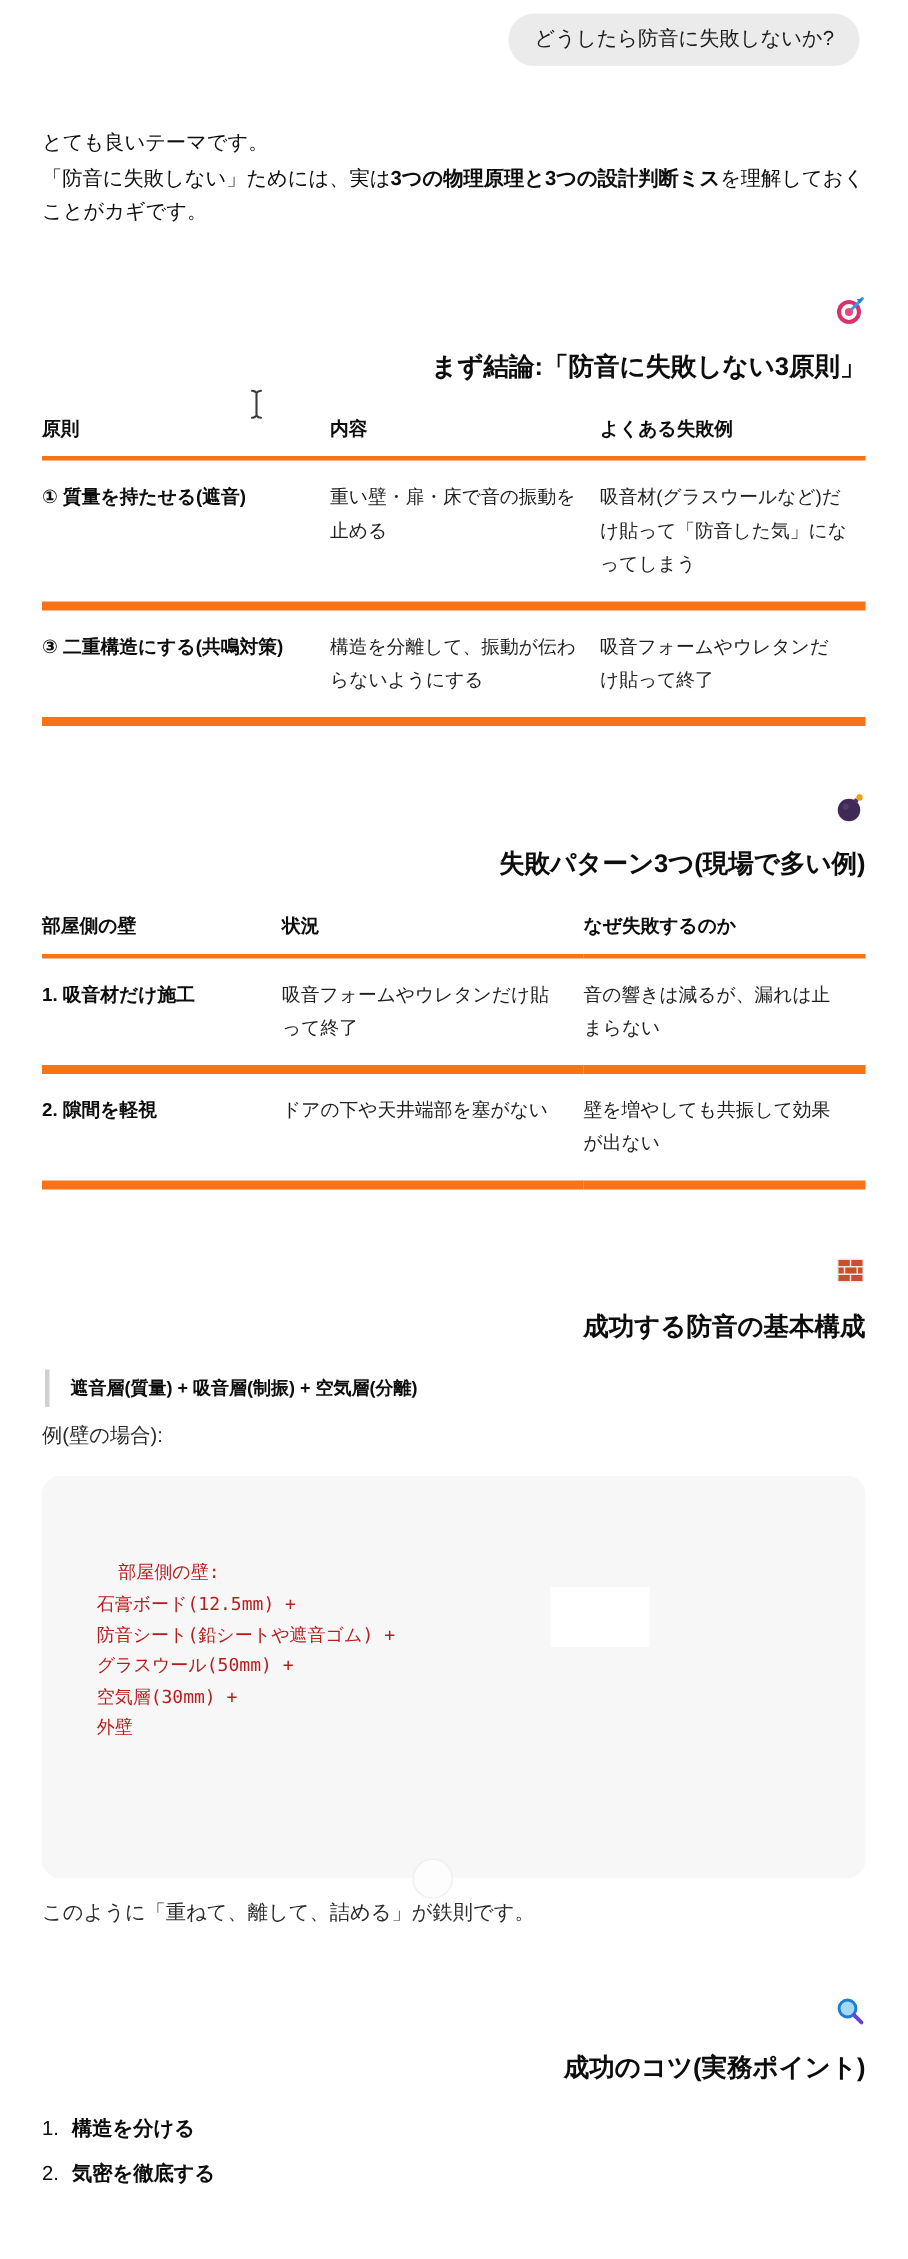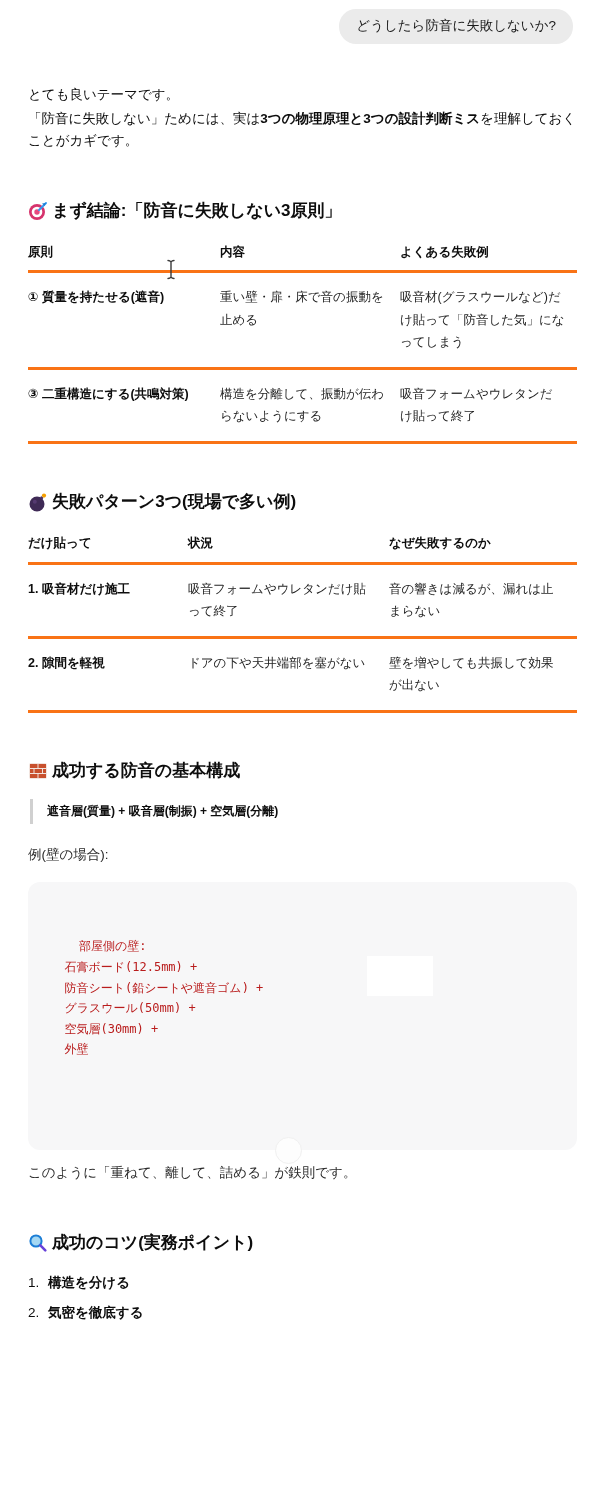--- a/index.html
+++ b/index.html
@@ -27,54 +27,55 @@
     white-space: nowrap;
   }
 
   
   .intro { margin-top: 40px; }
   .intro p { margin-bottom: 2px; line-height: 1.65; }
   b, .bold { font-weight: 700; }
 
   
   .section-header {
-    display: flex; align-items: center; gap: 4px;
+    display: flex; align-items: flex-end; gap: 14px;
     font-size: 17px; font-weight: 700;
     margin: 44px 0 8px 0;
     color: #0d0d0d;
+    flex-direction: column;
   }
   .section-header .emoji { display: inline-flex; width: 20px; height: 20px; flex: 0 0 20px; }
   .section-header svg { width: 20px; height: 20px; }
 
   
   table { width: 100%; border-collapse: collapse; table-layout: fixed; font-size: 12.5px; margin-top: 6px; }
   th {
     text-align: left; font-weight: 600;
     padding: 9px 12px 9px 0;
     border-bottom: 3px solid #f97316;
     line-height: 1.5;
   }
   td {
     vertical-align: top;
     padding: 13px 12px 13px 0;
-    border-bottom: 3px solid #f97316;
+    border-bottom: 6px solid #f97316;
     line-height: 1.8;
     color: #1f1f1f;
   }
   td.col-first { font-weight: 700; color: #0d0d0d; }
 
   
   blockquote {
     margin: 14px 0 0 2px;
     padding: 2px 0 2px 14px;
     border-left: 3px solid #d0d0d0;
   }
   blockquote.q-bold { font-weight: 700; font-size: 12px; }
 
-  .example-label { margin-top: 20px; color: #2a2a2a; }
+  .example-label { margin-top: 8px; color: #2a2a2a; }
 
   
   .codeblock {
     position: relative;
     margin-top: 15px;
     background: #f7f7f8;
     border-radius: 12px;
     padding: 34px 22px 28px 22px;
     font-family: "DejaVu Sans Mono", "Liberation Mono", monospace;
     font-size: 12px;
@@ -175,21 +176,21 @@
     <span>失敗パターン3つ(現場で多い例)</span>
   </div>
   <table>
     <colgroup>
         <col style="width:160px">
         <col style="width:201px">
         <col style="width:188px">
       </colgroup>
     <thead>
       <tr>
-        <th>だけ貼って</th>
+        <th>部屋側の壁</th>
         <th>状況</th>
         <th>なぜ失敗するのか</th>
       </tr>
     </thead>
     <tbody>
       <tr>
         <td class="col-first">1. 吸音材だけ施工</td>
         <td>吸音フォームやウレタンだけ貼って終了</td>
         <td>音の響きは減るが、漏れは止まらない</td>
       </tr>

